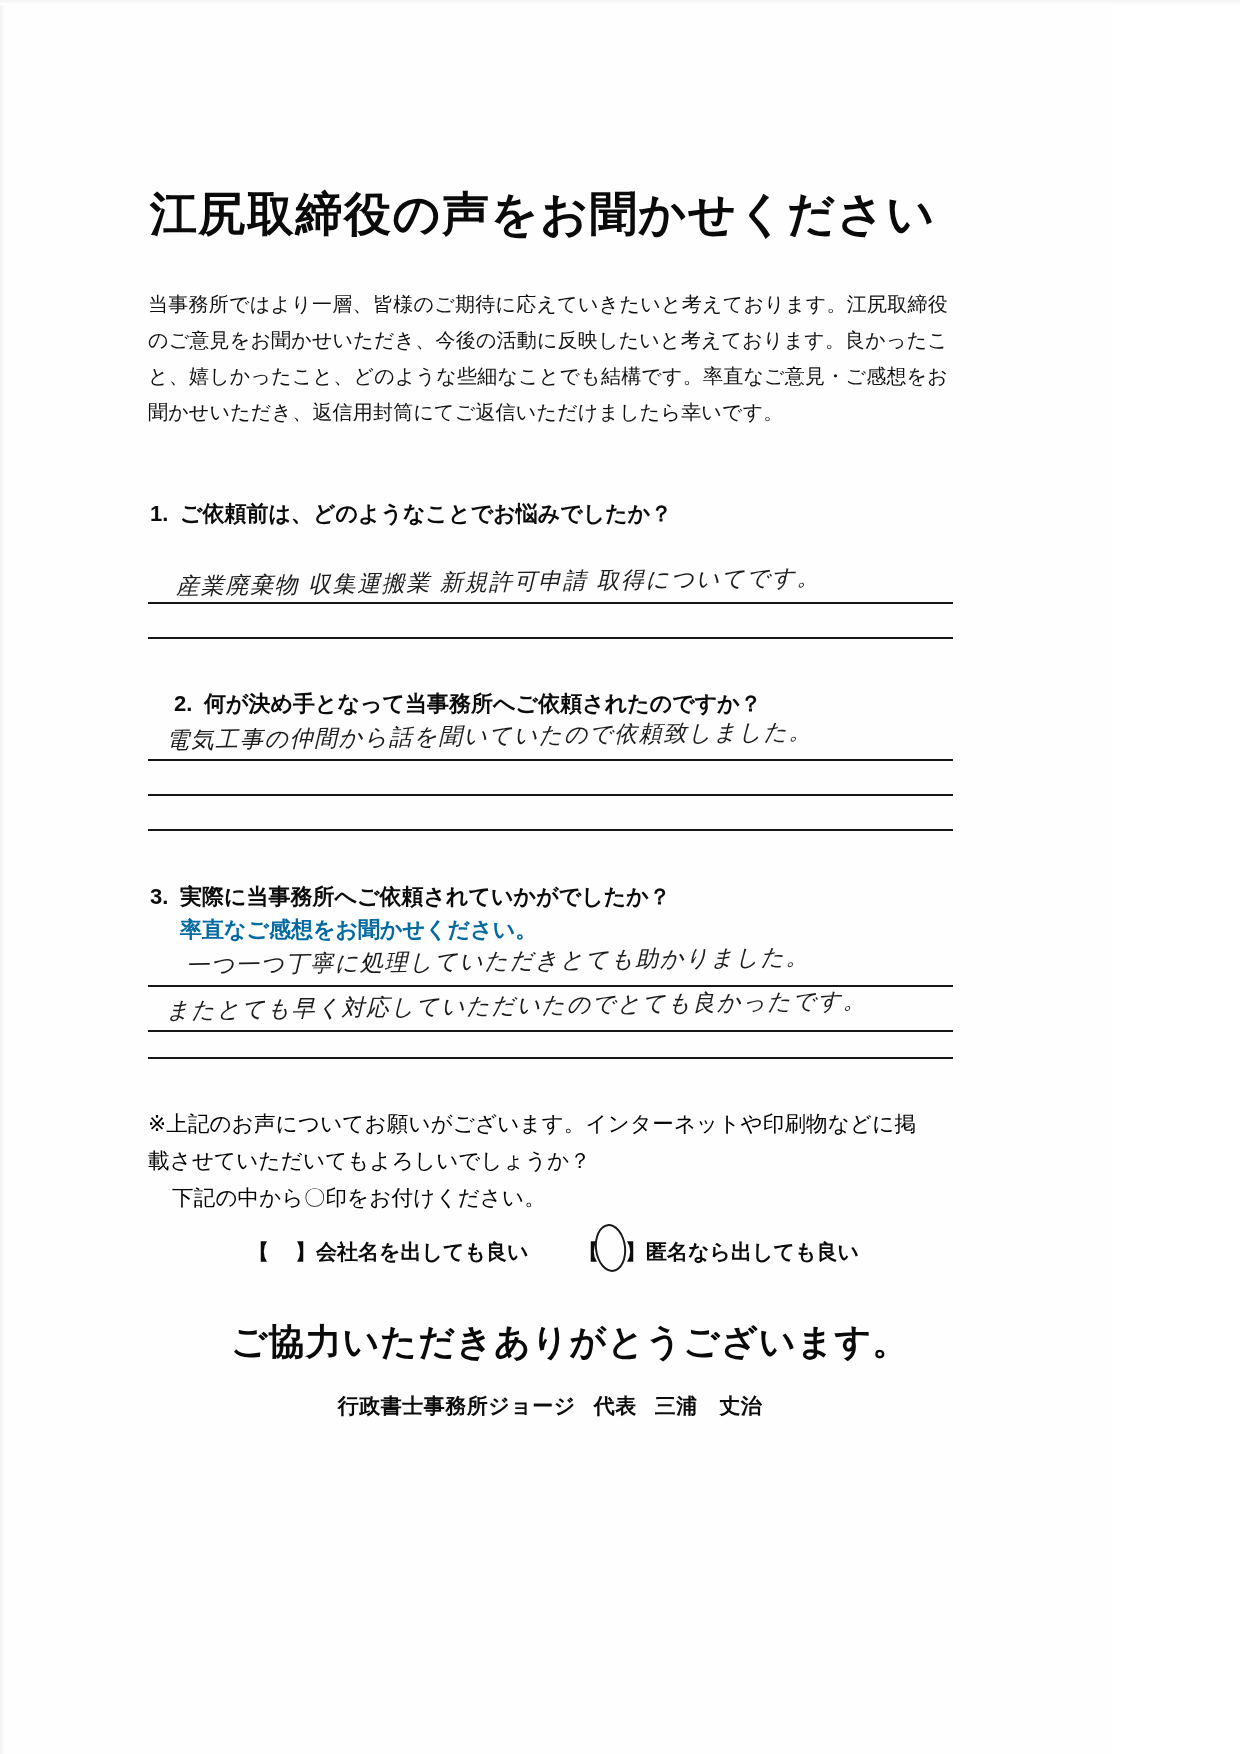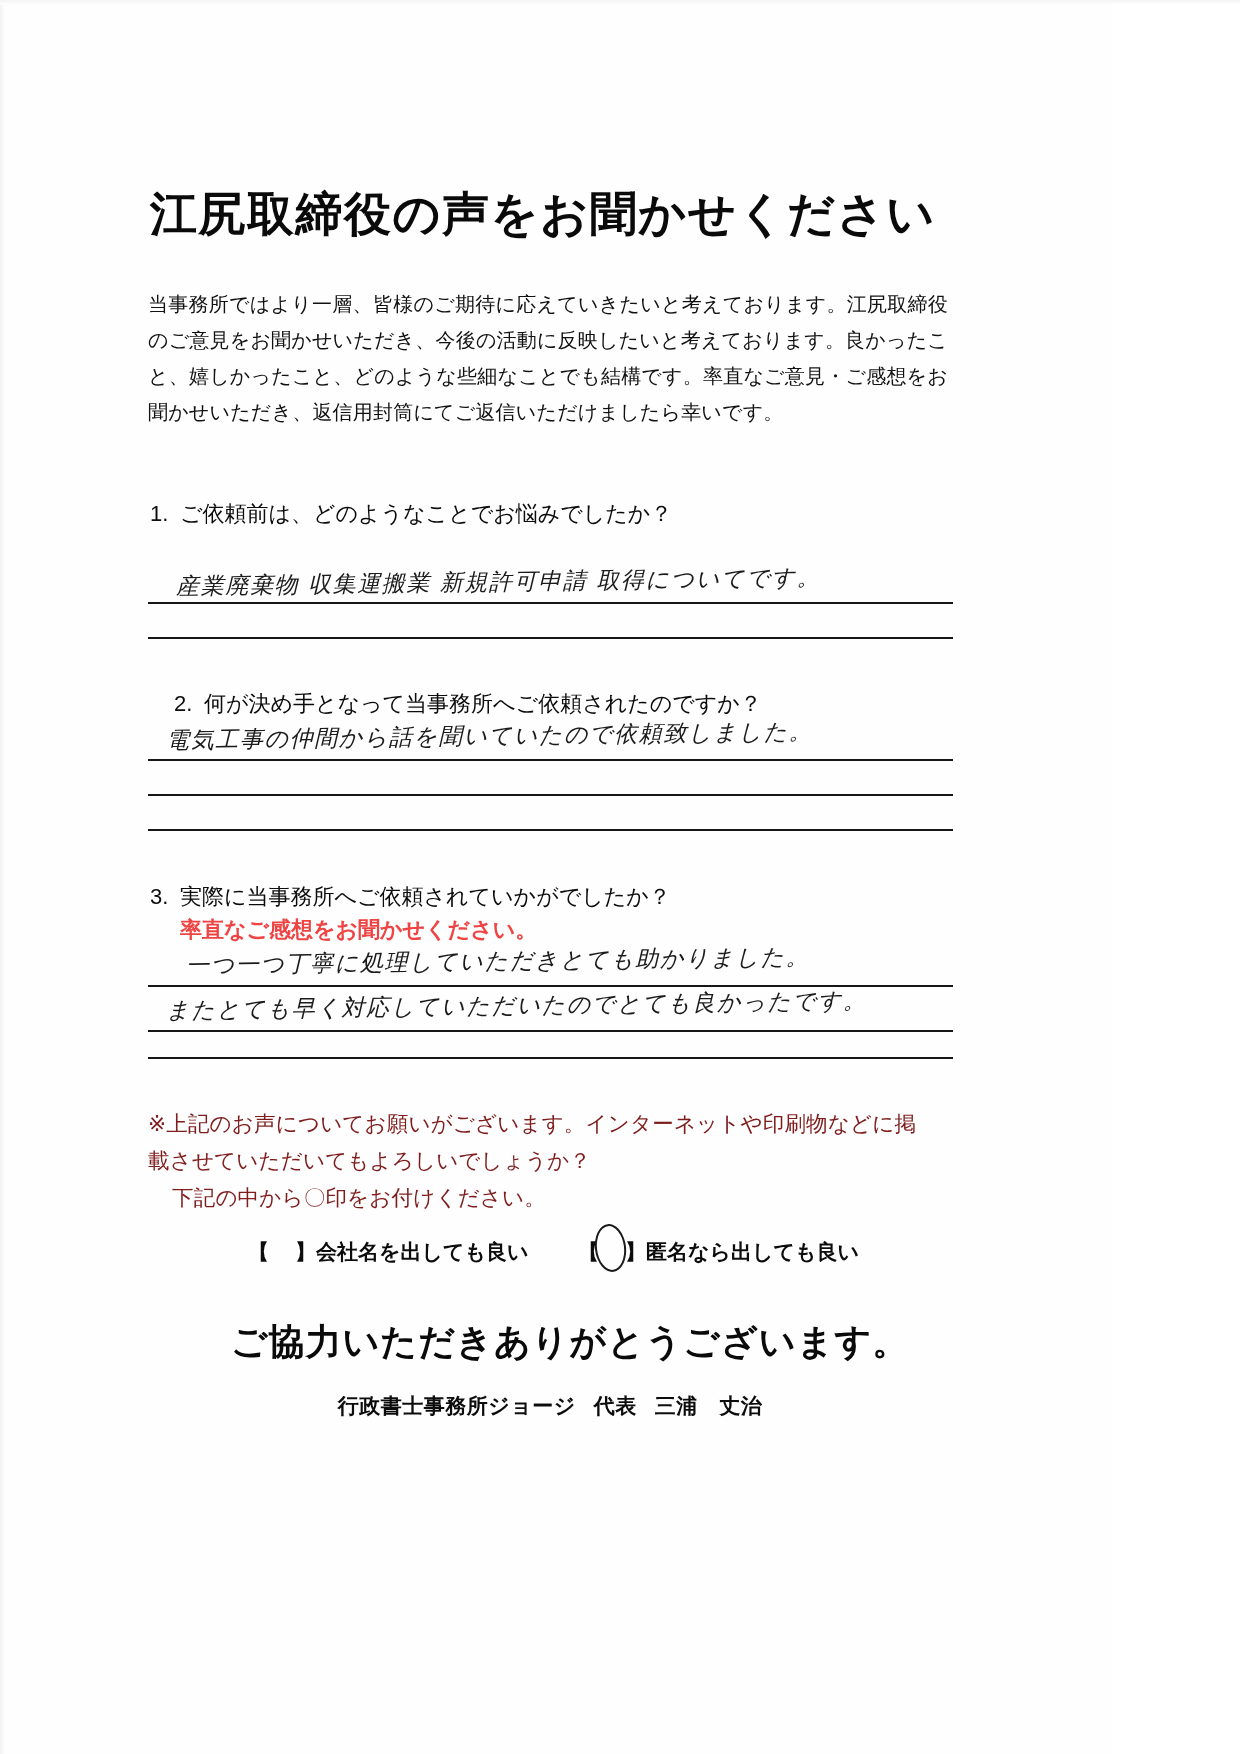--- a/index.html
+++ b/index.html
@@ -64,36 +64,36 @@
   }
 
   .question-block {
     position: absolute;
     left: 150px;
     width: 810px;
   }
 
   .q-heading {
     font-size: 22px;
-    font-weight: normal;
+    font-weight: bold;
     line-height: 32px;
     white-space: nowrap;
     color: #0c0c0c;
   }
   .q-heading .q-num {
     display: inline-block;
     width: 30px;
   }
   .q-subheading {
     font-size: 22px;
     font-weight: bold;
     line-height: 34px;
     padding-left: 30px;
     white-space: nowrap;
-    color: #ef4444;
+    color: #0369a1;
   }
 
   .rule {
     position: absolute;
     left: 148px;
     width: 805px;
     height: 0;
     border-top: 2px solid #161616;
   }
 
@@ -111,21 +111,21 @@
   }
 
   .notice {
     position: absolute;
     left: 148px;
     top: 1106px;
     width: 810px;
     font-size: 21.5px;
     line-height: 37px;
     letter-spacing: 0.2px;
-    color: #7f1d1d;
+    color: #000000;
   }
   .notice .indent {
     display: block;
     padding-left: 24px;
   }
 
   .choices {
     position: absolute;
     left: 150px;
     top: 1238px;

